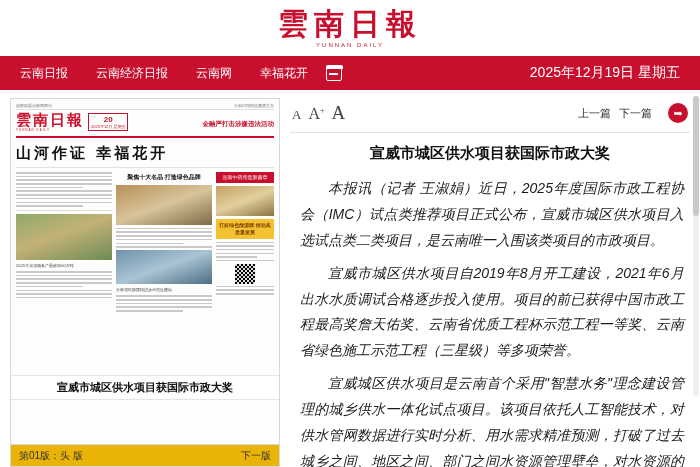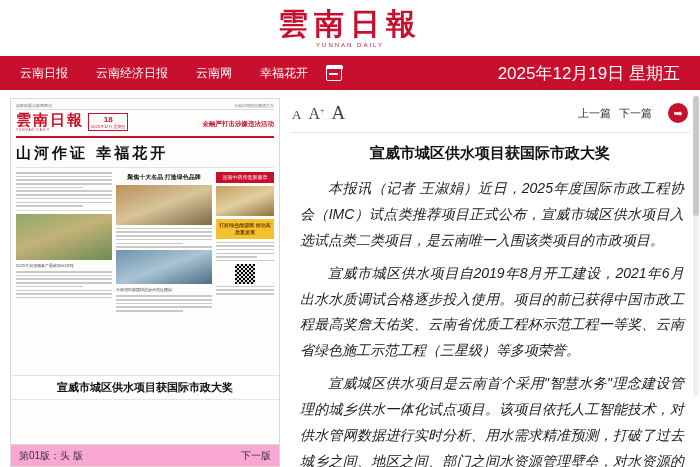--- a/index.html
+++ b/index.html
@@ -68,21 +68,21 @@
     height: 4px;
     background: #ffffff;
     border-radius: 2px 2px 0 0;
   }
   .cal-icon:after {
     content: "";
     position: absolute; left: 2px; top: 6px;
     width: 9px; height: 2px;
     background: #ffffff;
   }
-  .nav-date { font-size: 17px; padding-right: 6px; white-space: nowrap; }
+  .nav-date { font-size: 14px; padding-right: 6px; white-space: nowrap; }
 
   
   .main {
     display: flex;
     height: calc(467px - 56px - 34px);
     padding: 8px 10px 0 10px;
     gap: 10px;
   }
 
   
@@ -224,21 +224,21 @@
     border-top: 1px solid #e5e5e5;
     border-bottom: 1px solid #e5e5e5;
   }
   .paper-footer {
     height: 22px;
     display: flex;
     align-items: center;
     justify-content: space-between;
     border: 1px solid #d8d8d8;
     border-top: none;
-    background: #f9a8d4;
+    background: #eab308;
     font-size: 10px;
     color: #333;
     padding: 0 8px;
   }
   .paper-footer span { cursor: pointer; }
 
   
   .article-col {
     flex: 1;
     display: flex;
@@ -334,21 +334,21 @@
       <div class="p-topbar">
         <span>国家级重点新闻网站</span>
         <span>云南日报报业集团主办</span>
       </div>
       <div class="p-head">
         <div>
           <div class="p-logo">雲南日報</div>
           <div class="p-logo-en">YUNNAN DAILY</div>
         </div>
         <div class="p-datebox">
-          <b>18</b>
+          <b>20</b>
           <span>2025年12月
 星期五</span>
         </div>
         <div class="p-headline-red">金融严打击涉嫌违法活动</div>
       </div>
 
       <div class="p-mainhead">山河作证 幸福花开</div>
 
       <div class="p-body">
         <div class="p-col">

